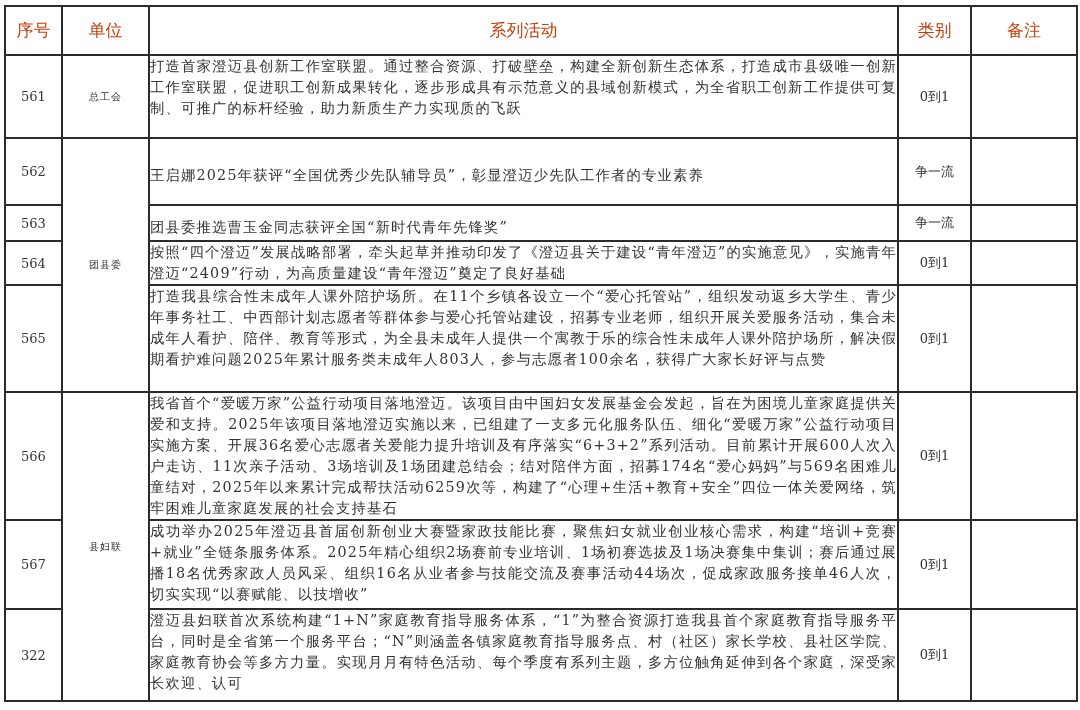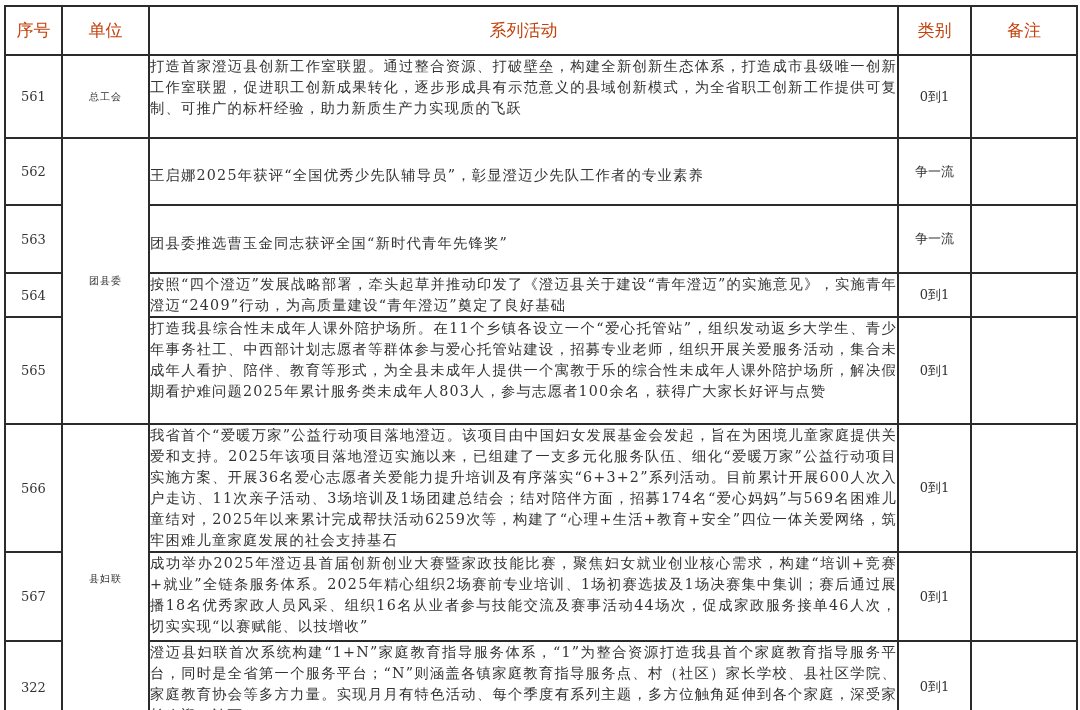--- a/index.html
+++ b/index.html
@@ -68,21 +68,21 @@
       <td class="cat">0到1</td>
       <td class="note"></td>
     </tr>
     <tr style="height:67px">
       <td class="num">562</td>
       <td class="unit" rowspan="4">团县委</td>
       <td class="desc single">王启娜2025年获评“全国优秀少先队辅导员”，彰显澄迈少先队工作者的专业素养</td>
       <td class="cat">争一流</td>
       <td class="note"></td>
     </tr>
-    <tr style="height:68px">
+    <tr style="height:36px">
       <td class="num">563</td>
       <td class="desc single">团县委推选曹玉金同志获评全国“新时代青年先锋奖”</td>
       <td class="cat">争一流</td>
       <td class="note"></td>
     </tr>
     <tr style="height:41px">
       <td class="num">564</td>
       <td class="desc">按照“四个澄迈”发展战略部署，牵头起草并推动印发了《澄迈县关于建设“青年澄迈”的实施意见》，实施青年澄迈“2409”行动，为高质量建设“青年澄迈”奠定了良好基础</td>
       <td class="cat">0到1</td>
       <td class="note"></td>

